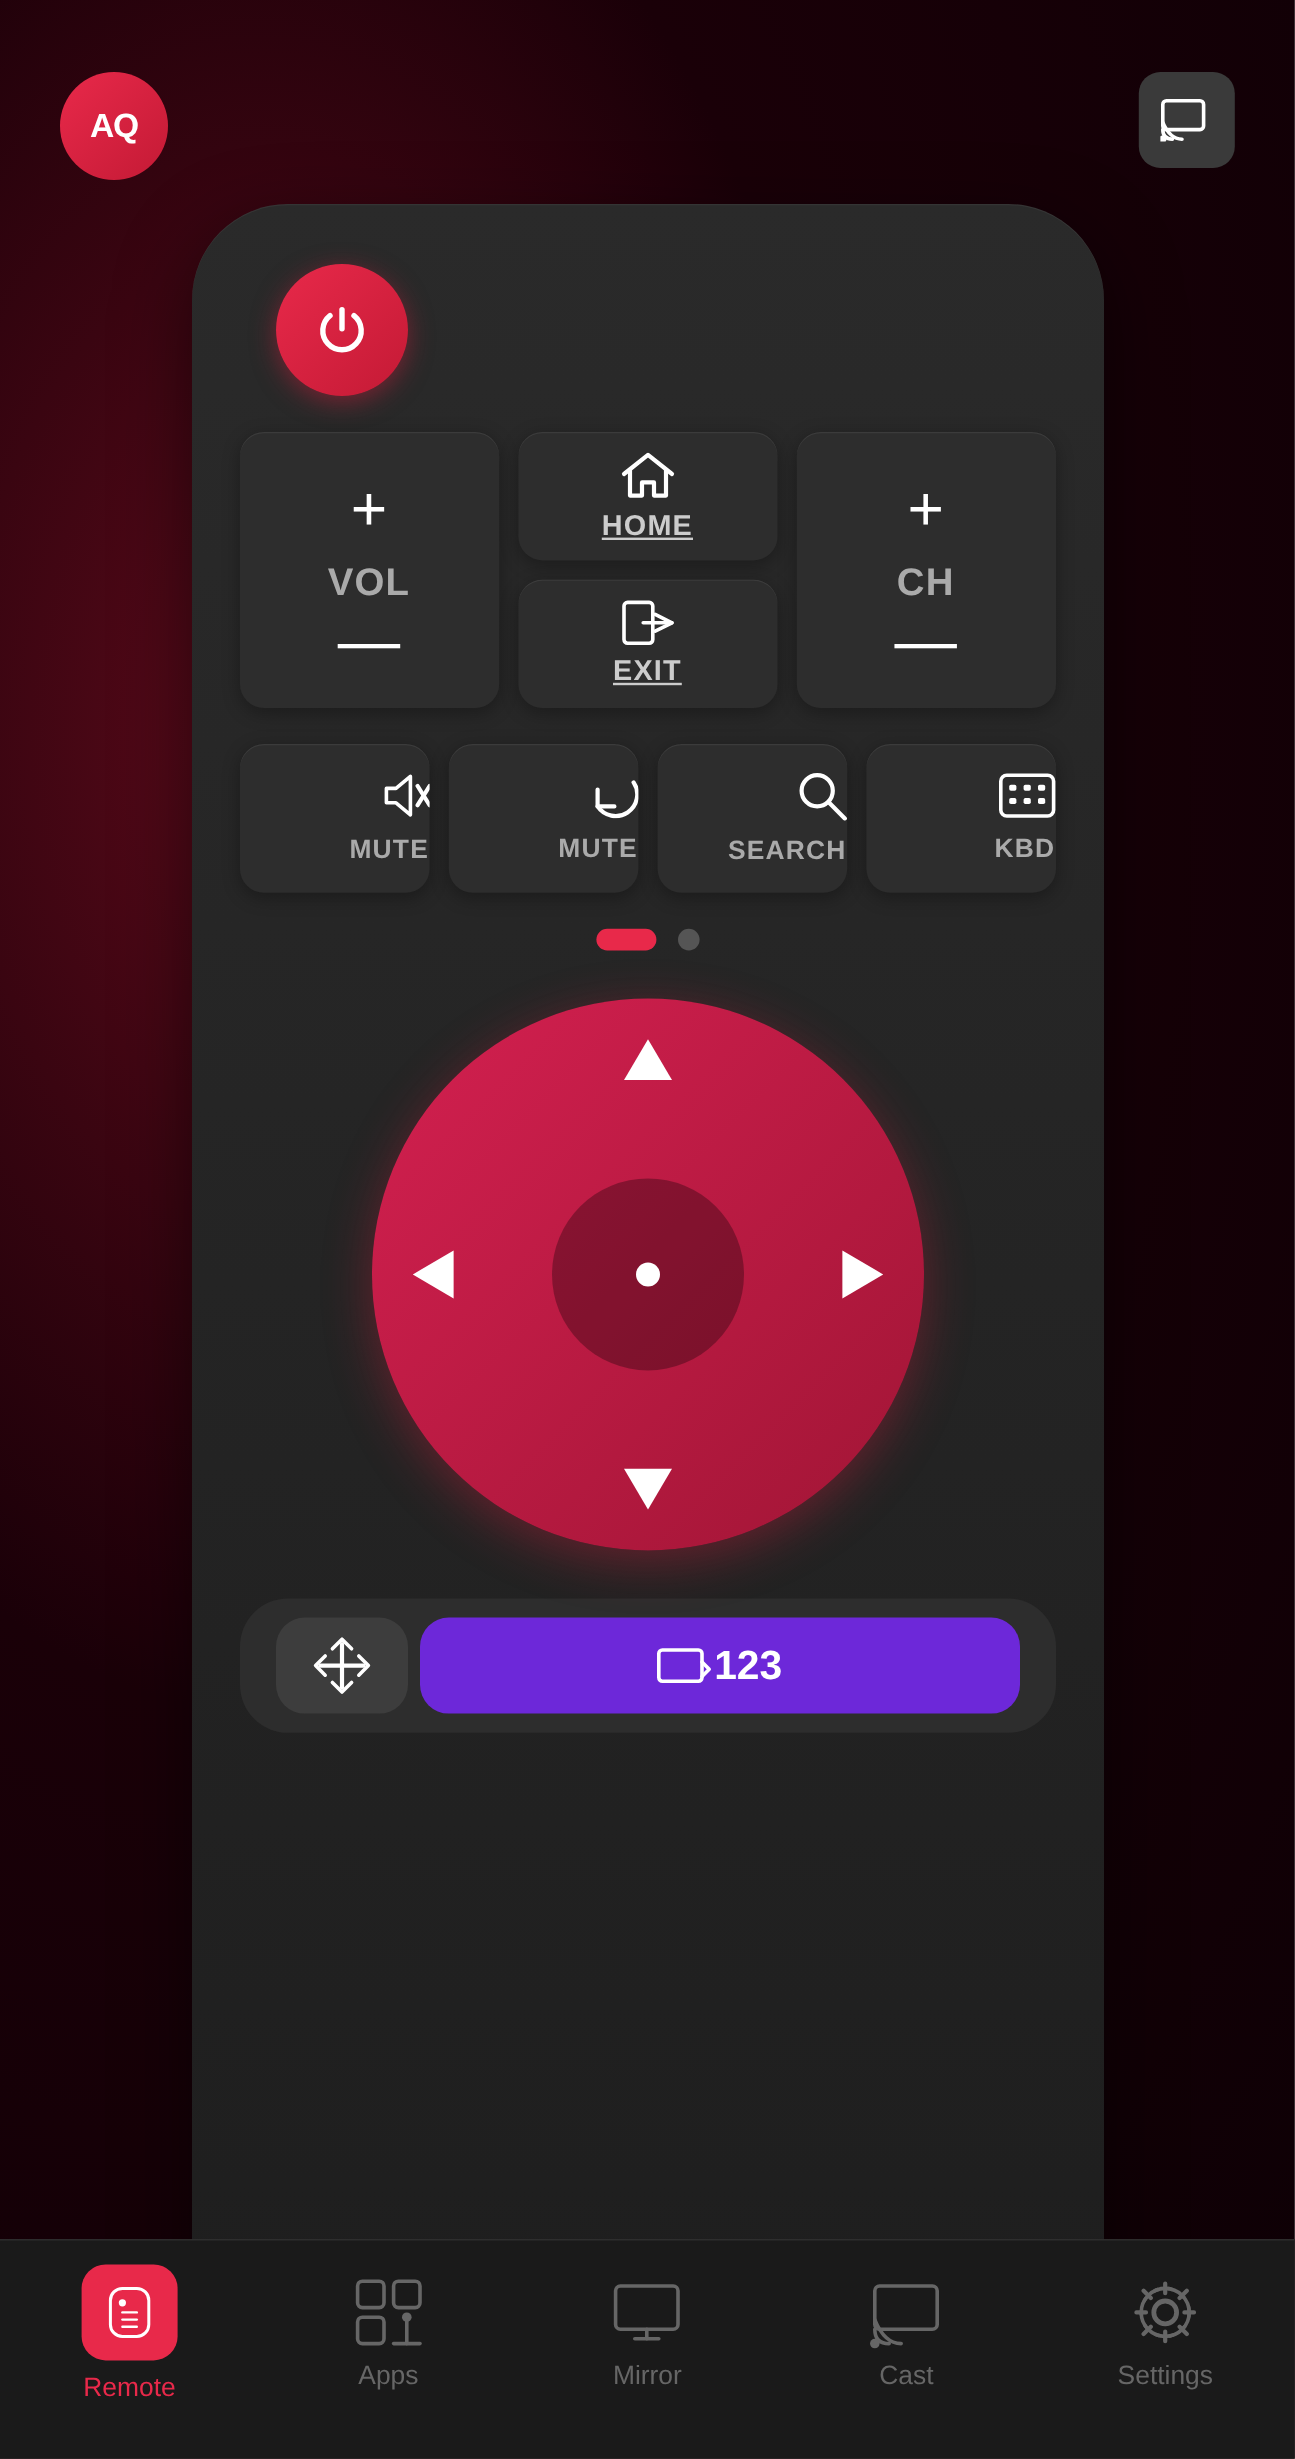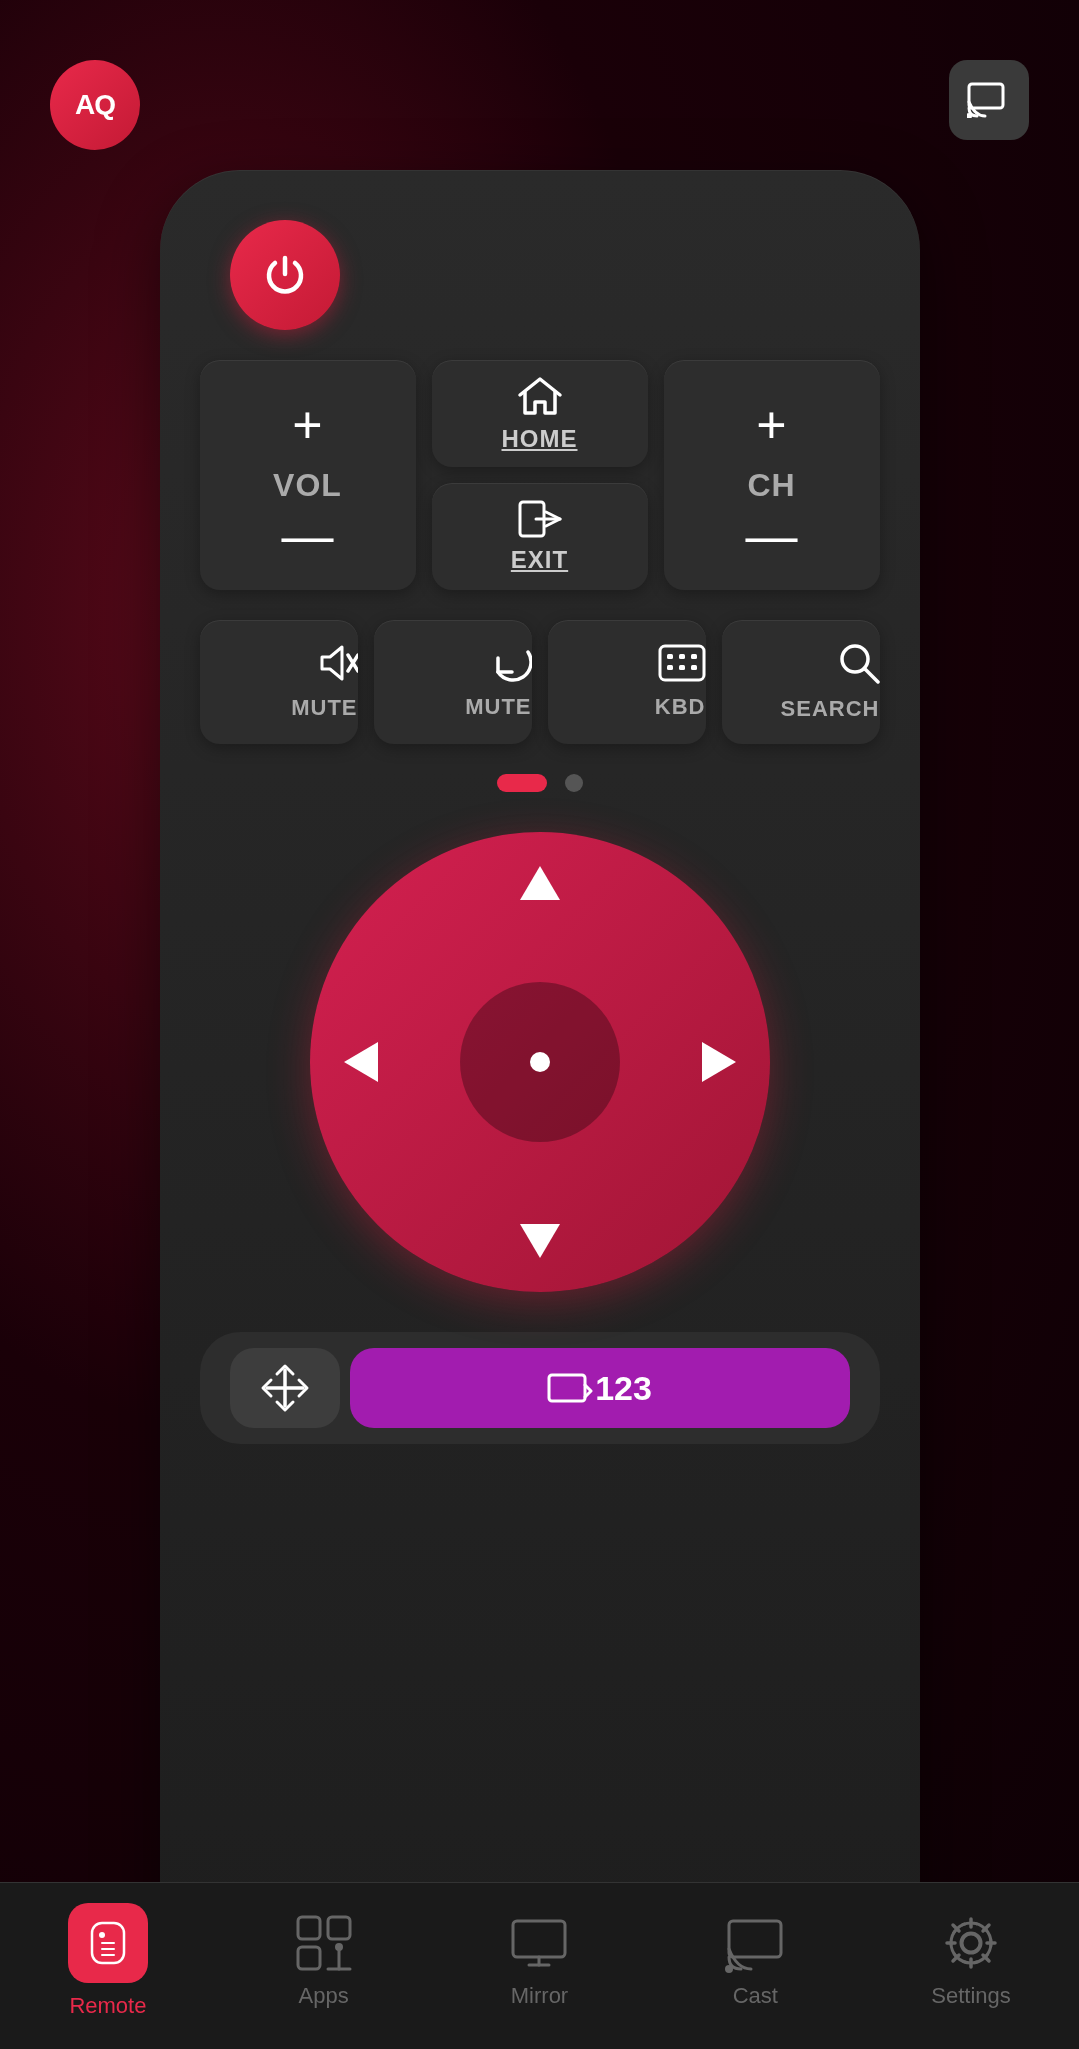--- a/index.html
+++ b/index.html
@@ -297,21 +297,21 @@
       border-radius: 24px;
       display: flex;
       align-items: center;
       justify-content: center;
       cursor: pointer;
     }
 
     .toolbar-tv-btn {
       flex: 1;
       height: 80px;
-      background: #a21caf;
+      background: #6d28d9;
       border-radius: 24px;
       display: flex;
       align-items: center;
       justify-content: center;
       gap: 2px;
       cursor: pointer;
     }
 
     .toolbar-num {
       font-size: 34px;
@@ -320,21 +320,21 @@
     }
 
     
     .bottom-nav {
       width: 100%;
       background: #1a1a1a;
       border-top: 1px solid #333;
       display: flex;
       align-items: center;
       justify-content: space-around;
-      padding: 20px 0 30px;
+      padding: 20px 0 46px;
       position: absolute;
       bottom: 0;
     }
 
     .nav-item {
       display: flex;
       flex-direction: column;
       align-items: center;
       gap: 10px;
       cursor: pointer;
@@ -455,38 +455,38 @@
 
     <div class="action-btn">
       <svg width="42" height="38" viewBox="0 0 42 38" fill="none" xmlns="http://www.w3.org/2000/svg">
         <path d="M38 8 A16 16 0 1 1 8 28" stroke="white" stroke-width="3.5" stroke-linecap="round" fill="none"></path>
         <path d="M8 14 L8 28 L22 28" stroke="white" stroke-width="3.5" stroke-linecap="round" stroke-linejoin="round" fill="none"></path>
       </svg>
       <span class="act-label">MUTE</span>
     </div>
 
     <div class="action-btn">
+      <svg width="42" height="42" viewBox="0 0 42 42" fill="none" xmlns="http://www.w3.org/2000/svg">
+        <circle cx="17" cy="17" r="13" stroke="white" stroke-width="3.5" fill="none"></circle>
+        <line x1="27" y1="27" x2="40" y2="40" stroke="white" stroke-width="3.5" stroke-linecap="round"></line>
+      </svg>
+      <span class="act-label">SEARCH</span>
+    </div>
+
+    <div class="action-btn">
       <svg width="48" height="38" viewBox="0 0 48 38" fill="none" xmlns="http://www.w3.org/2000/svg">
         <rect x="2" y="2" width="44" height="34" rx="5" stroke="white" stroke-width="3" fill="none"></rect>
         <rect x="9" y="10" width="6" height="5" rx="1.5" fill="white"></rect>
         <rect x="21" y="10" width="6" height="5" rx="1.5" fill="white"></rect>
         <rect x="33" y="10" width="6" height="5" rx="1.5" fill="white"></rect>
         <rect x="9" y="21" width="6" height="5" rx="1.5" fill="white"></rect>
         <rect x="21" y="21" width="6" height="5" rx="1.5" fill="white"></rect>
         <rect x="33" y="21" width="6" height="5" rx="1.5" fill="white"></rect>
       </svg>
       <span class="act-label">KBD</span>
-    </div>
-
-    <div class="action-btn">
-      <svg width="42" height="42" viewBox="0 0 42 42" fill="none" xmlns="http://www.w3.org/2000/svg">
-        <circle cx="17" cy="17" r="13" stroke="white" stroke-width="3.5" fill="none"></circle>
-        <line x1="27" y1="27" x2="40" y2="40" stroke="white" stroke-width="3.5" stroke-linecap="round"></line>
-      </svg>
-      <span class="act-label">SEARCH</span>
     </div>
 
   </div>
 
   <div class="page-dots">
     <div class="dot active"></div>
     <div class="dot inactive"></div>
   </div>
 
   <div class="dpad-container">

